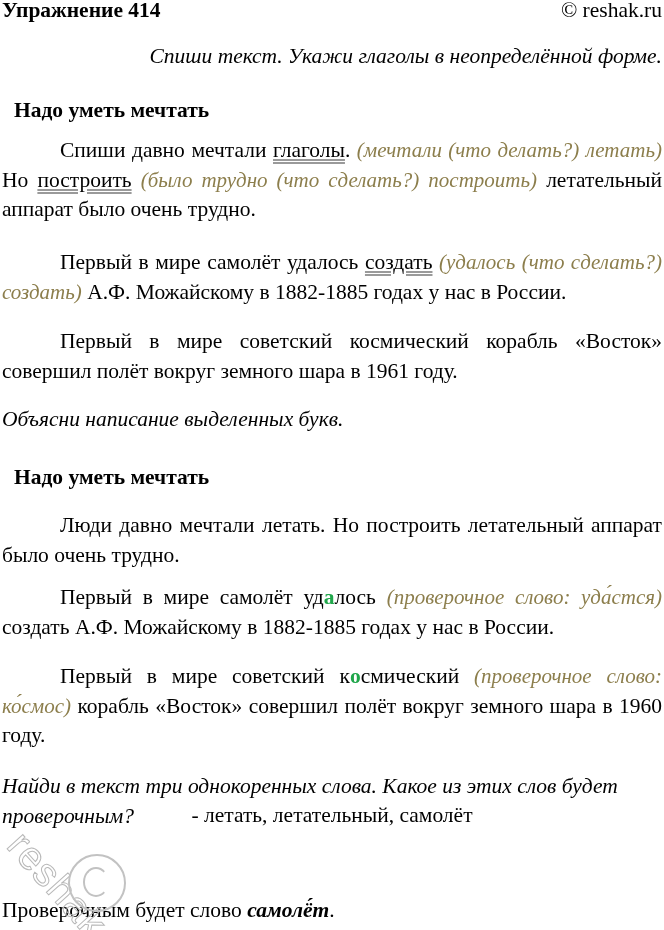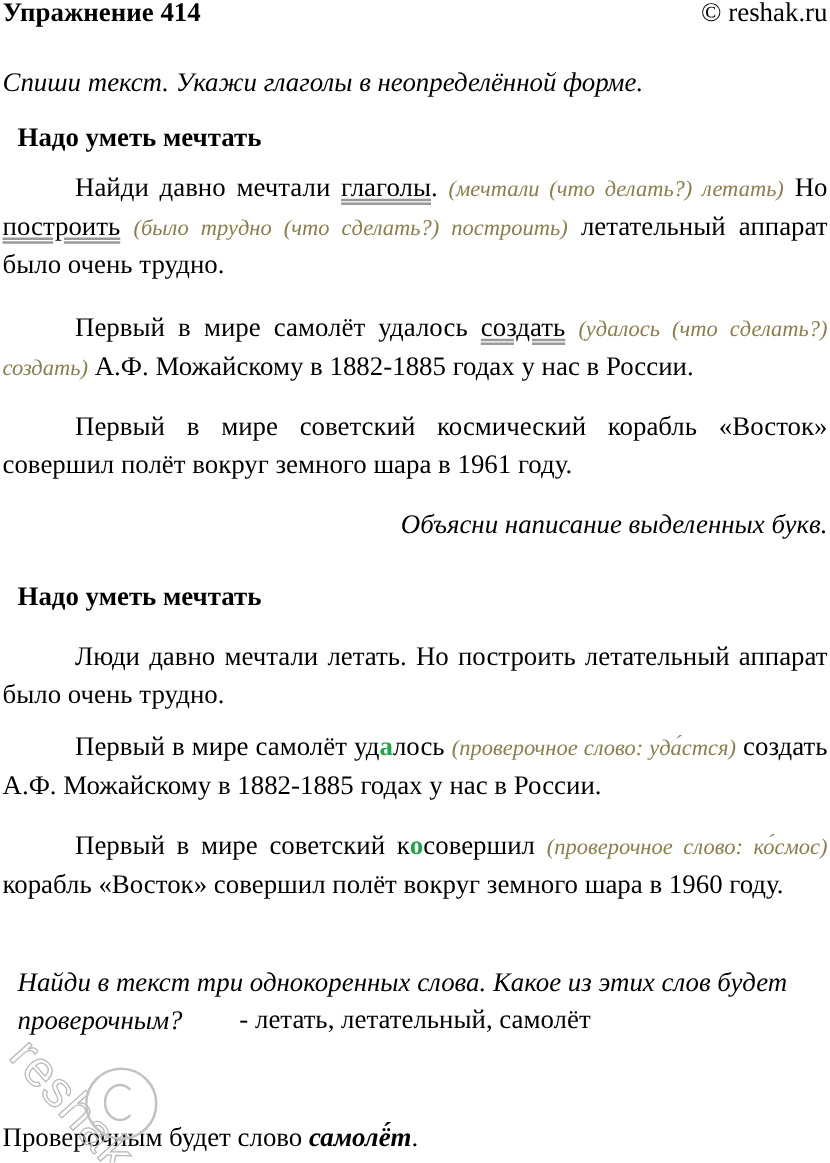--- a/index.html
+++ b/index.html
@@ -47,21 +47,21 @@
       margin: 12px;
     }
     .para {
       margin: 0;
       text-indent: 58px;
       text-align: justify;
     }
     .note {
       font-style: italic;
       color: #8c7e4c;
-      font-size: 18px;
+      font-size: 21px;
     }
     .verb-u {
       text-decoration: underline;
       text-decoration-style: double;
       text-decoration-color: #9a9a9a;
       text-underline-offset: 2px;
     }
     .hl {
       color: #1fa64a;
       font-weight: bold;
@@ -118,47 +118,47 @@
 </head>
 <body>
 
 <div class="page">
 
   <div class="header">
     <span class="header-title">Упражнение 414</span>
     <span class="header-copy">© reshak.ru</span>
   </div>
 
-  <p class="instruction block" style="top:56px;">Спиши текст. Укажи глаголы в неопределённой форме.</p>
+  <p class="instruction block" style="top:46px;text-align:right;">Спиши текст. Укажи глаголы в неопределённой форме.</p>
   <p class="heading block" style="top:88px;">Надо уметь мечтать</p>
 
   <p class="para block" style="top:140px;">
-    <span>Найди давно мечтали </span><span class="verb-u">глаголы</span><span>. </span><span class="note">(мечтали (что делать?) летать)</span><span> Но </span><span class="verb-u">построить</span><span> </span><span class="note">(было трудно (что сделать?) построить)</span><span> летательный аппарат было очень трудно.</span>
+    <span>Спиши давно мечтали </span><span class="verb-u">глаголы</span><span>. </span><span class="note">(мечтали (что делать?) летать)</span><span> Но </span><span class="verb-u">построить</span><span> </span><span class="note">(было трудно (что сделать?) построить)</span><span> летательный аппарат было очень трудно.</span>
   </p>
 
   <p class="para block" style="top:252px;">
     <span>Первый в мире самолёт удалось </span><span class="verb-u">создать</span><span> </span><span class="note">(удалось (что сделать?) создать)</span><span> А.Ф. Можайскому в 1882-1885 годах у нас в России.</span>
   </p>
 
   <p class="para block" style="top:331px;">Первый в мире советский космический корабль «Восток» совершил полёт вокруг земного шара в 1961 году.</p>
 
-  <p class="instruction block" style="top:409px;text-align:right;">Объясни написание выделенных букв.</p>
+  <p class="instruction block" style="top:409px;">Объясни написание выделенных букв.</p>
   <p class="heading block" style="top:455px;">Надо уметь мечтать</p>
 
   <p class="para block" style="top:496px;margin-top:19px;">Люди давно мечтали летать. Но построить летательный аппарат было очень трудно.</p>
 
   <p class="para block" style="top:587px;">
     <span>Первый в мире самолёт уд</span><span class="hl">а</span><span>лось </span><span class="note">(проверочное слово: уда́стся)</span><span> создать А.Ф. Можайскому в 1882-1885 годах у нас в России.</span>
   </p>
 
   <p class="para block" style="top:666px;">
-    <span>Первый в мире советский к</span><span class="hl">о</span><span>совершил </span><span class="note">(проверочное слово: ко́смос)</span><span> корабль «Восток» совершил полёт вокруг земного шара в 1960 году.</span>
+    <span>Первый в мире советский к</span><span class="hl">о</span><span>смический </span><span class="note">(проверочное слово: ко́смос)</span><span> корабль «Восток» совершил полёт вокруг земного шара в 1960 году.</span>
   </p>
 
-  <p class="instruction block" style="top:776px;margin-left:12px;">Найди в текст три однокоренных слова. Какое из этих слов будет проверочным?</p>
+  <p class="instruction block" style="top:776px;">Найди в текст три однокоренных слова. Какое из этих слов будет проверочным?</p>
   <p class="block" style="top:805px; margin:0;text-align:center;">- летать, летательный, самолёт</p>
   <p class="block" style="top:900px; margin:0;">
     <span>Проверочным будет слово </span><span class="answer-word">самолё́т</span><span>.</span>
   </p>
 
   <div class="watermark">
     <span class="wm-text">reshak.ru</span>
     <span class="wm-copy"></span>
   </div>
 

